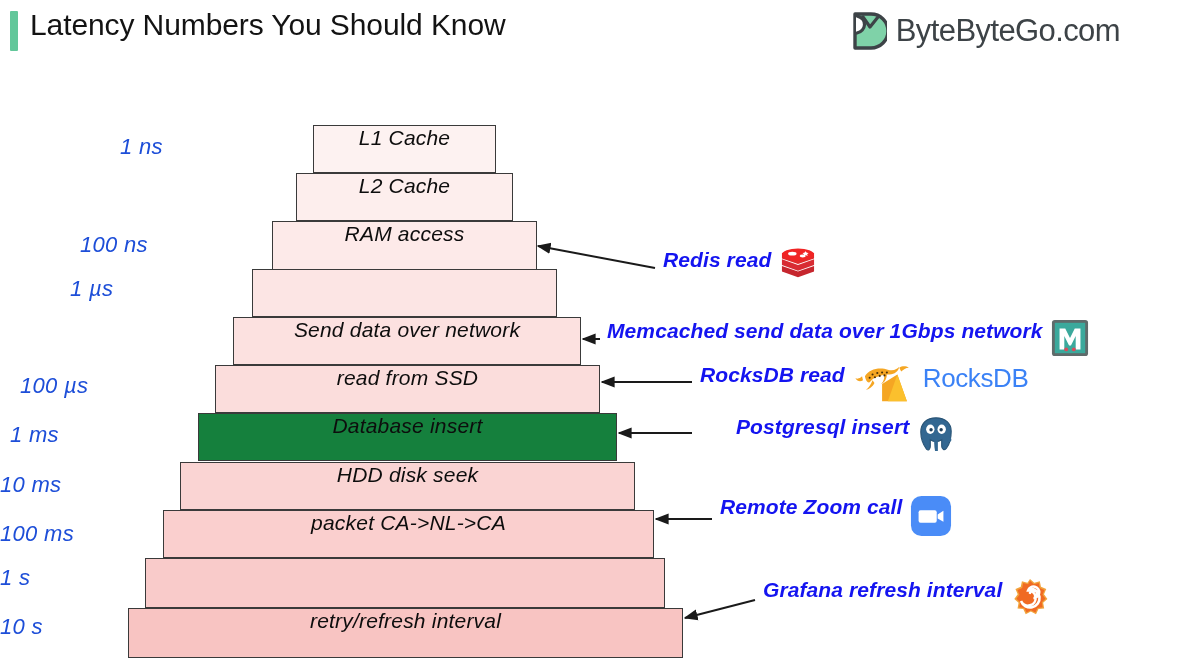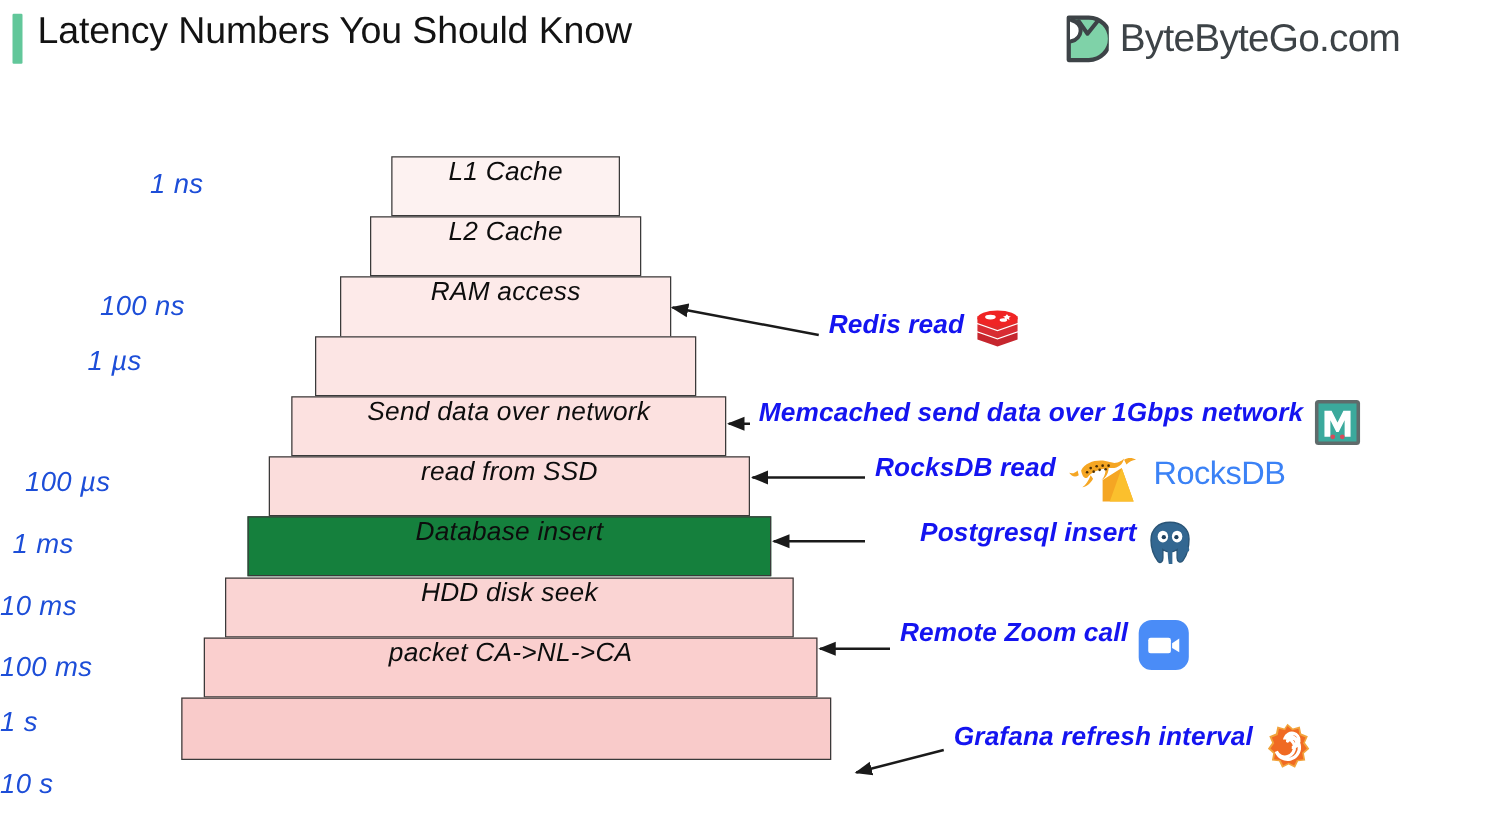--- a/index.html
+++ b/index.html
@@ -168,20 +168,23 @@
     <span class="step-label">Database insert</span>
   </div>
   <div class="step" style="left:180px; top:462px; width:455px; height:48px; background:#fad4d3;">
     <span class="step-label">HDD disk seek</span>
   </div>
   <div class="step" style="left:163px; top:510px; width:491px; height:48px; background:#facfce;">
     <span class="step-label">packet CA-&gt;NL-&gt;CA</span>
   </div>
   <div class="step" style="left:145px; top:558px; width:520px; height:50px; background:#f9cbca;">
     <span class="step-label"></span>
+  </div>
+  <div class="step" style="left:128px; top:608px; width:555px; height:50px; background:#f8c4c2;">
+    <span class="step-label">retry/refresh interval</span>
   </div>
 </div>
 
 <svg id="arrows">
   <defs>
     <marker id="ah" viewBox="0 0 10 10" refX="9" refY="5" markerWidth="7" markerHeight="7" orient="auto-start-reverse">
       <path d="M 0 1 L 10 5 L 0 9 z" fill="#1a1a1a"></path>
     </marker>
   </defs>
 

